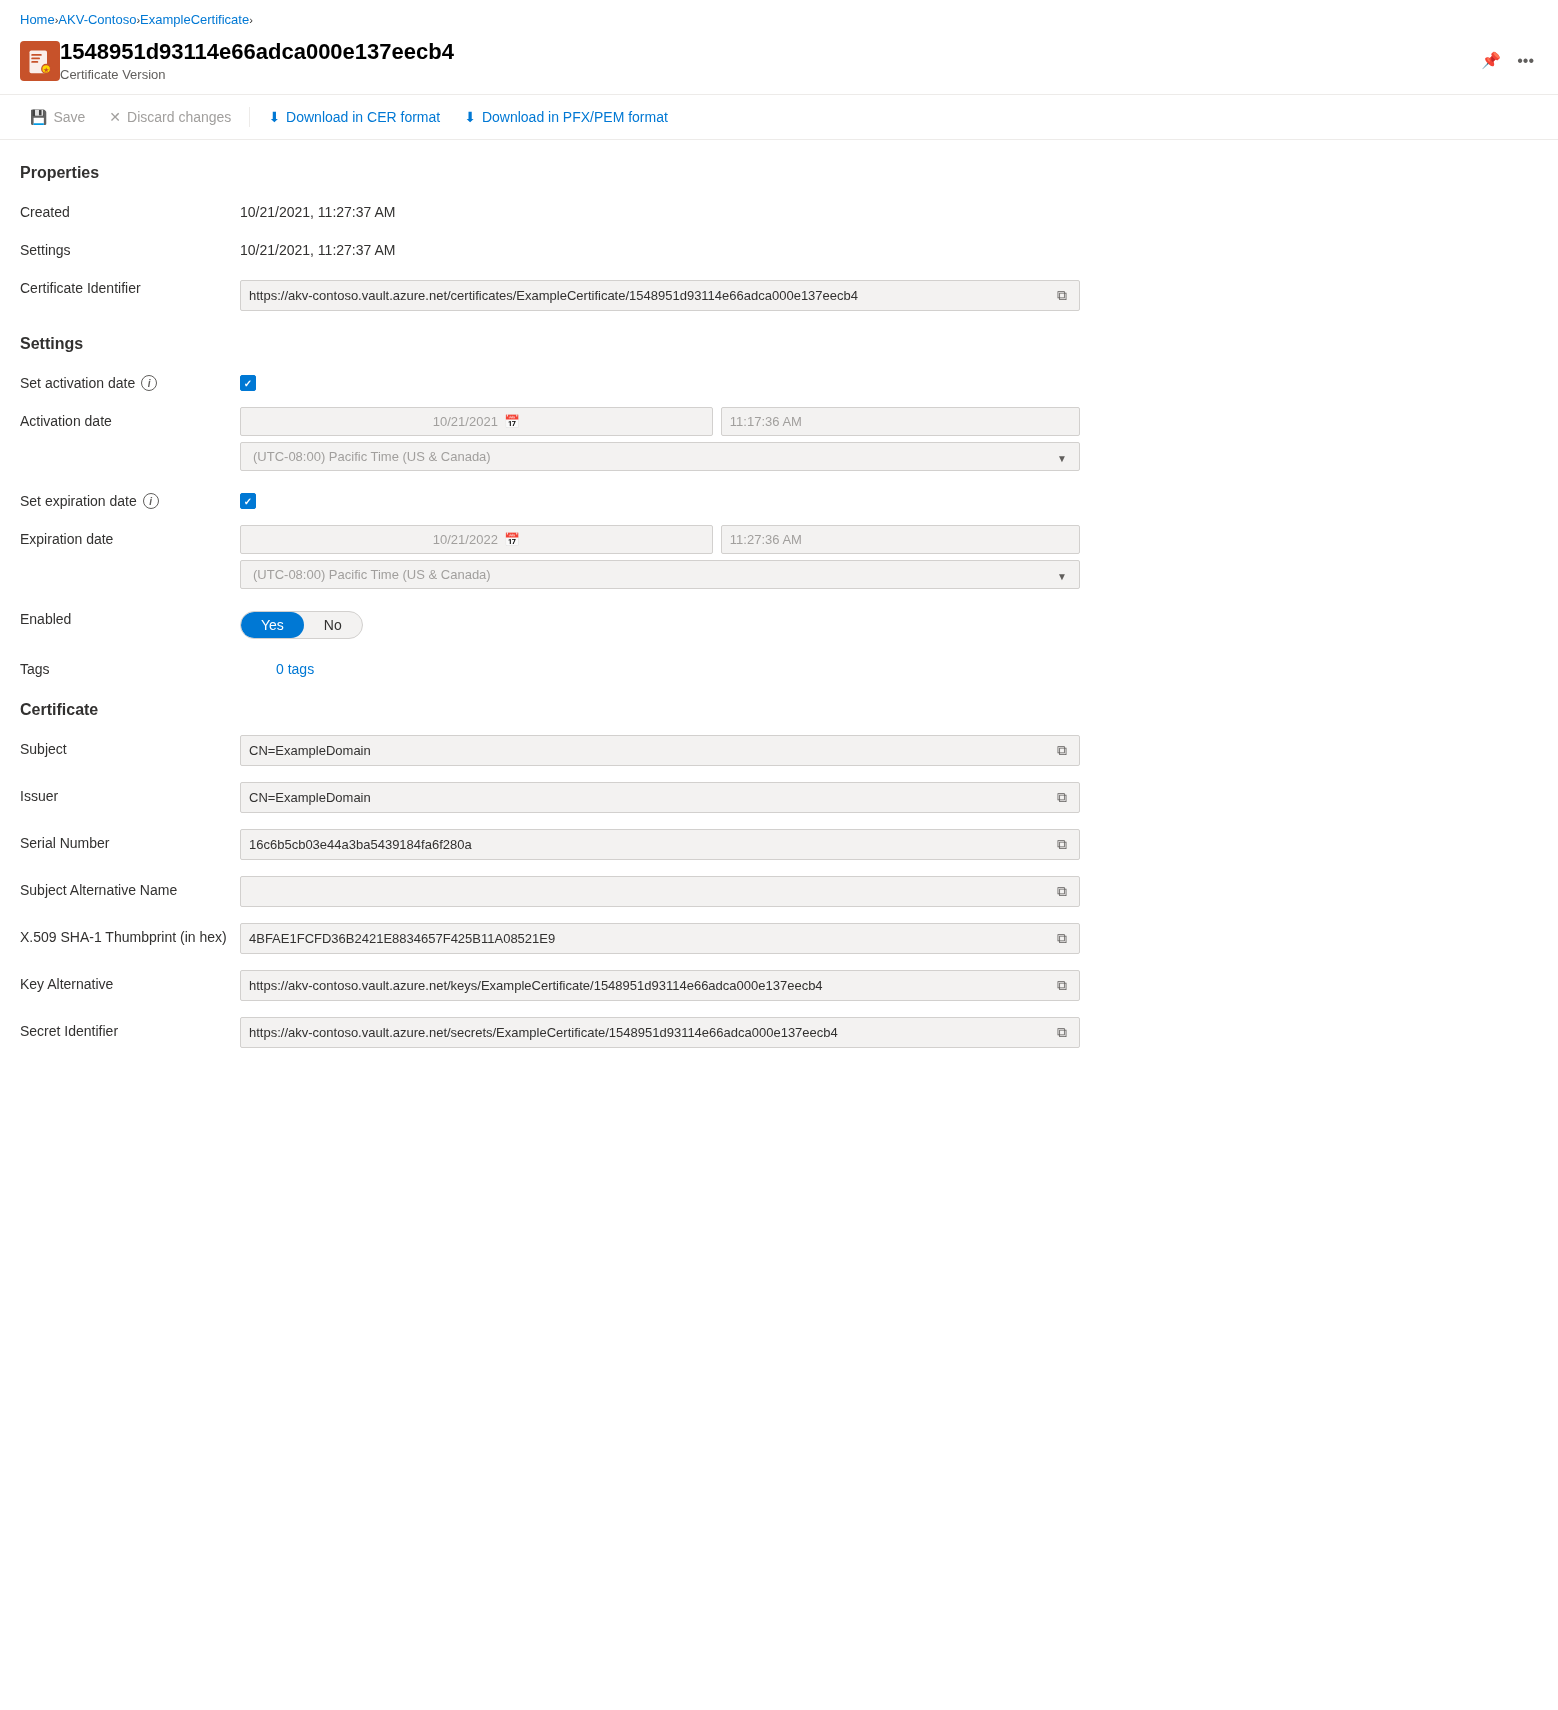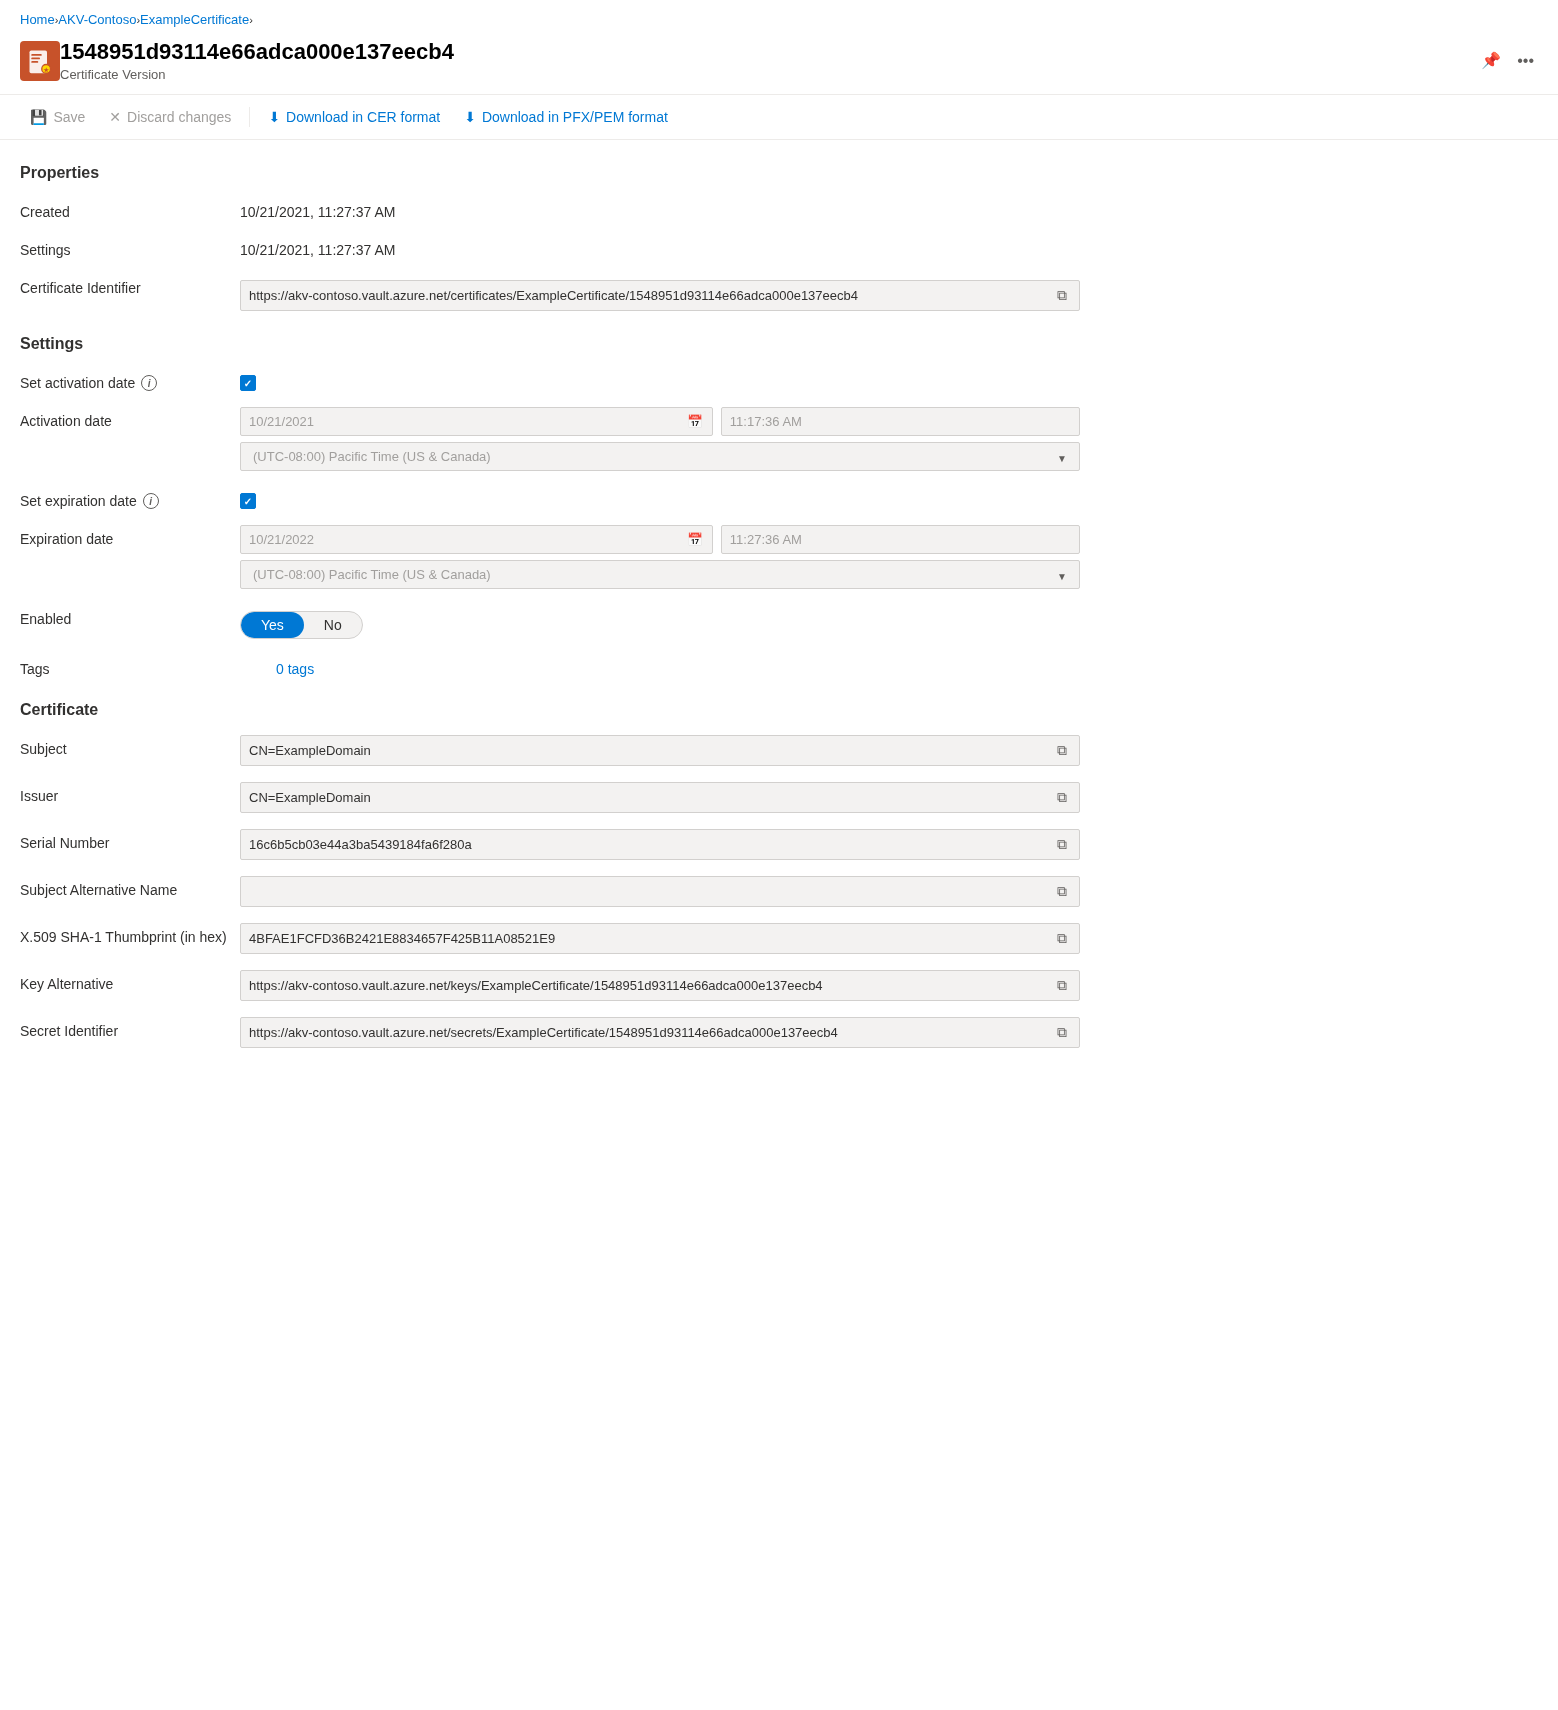--- a/index.html
+++ b/index.html
@@ -39,21 +39,21 @@
     .input-with-copy { display: flex; align-items: center; background: #f3f2f1; border: 1px solid #d2d0ce; border-radius: 2px; padding: 6px 8px; width: 100%; }
     .input-text { flex: 1; font-size: 13px; color: #323130; overflow: hidden; text-overflow: ellipsis; white-space: nowrap; }
     .copy-btn { border: none; background: transparent; cursor: pointer; color: #605e5c; padding: 0 4px; font-size: 14px; flex-shrink: 0; }
 
     .checkbox-area { display: flex; align-items: center; }
     .checkbox { width: 16px; height: 16px; border: 1.5px solid #0078d4; border-radius: 2px; background: #fff; display: flex; align-items: center; justify-content: center; cursor: pointer; }
     .checkbox.checked { background: #0078d4; border-color: #0078d4; }
     .checkbox-check { color: white; font-size: 10px; font-weight: bold; }
 
     .date-time-row { display: flex; align-items: center; gap: 8px; width: 100%; }
-    .date-input { flex: 2; background: #f3f2f1; border: 1px solid #d2d0ce; border-radius: 2px; padding: 6px 8px; font-size: 13px; color: #a19f9d; display: flex; align-items: center; justify-content: space-between; }
+    .date-input { flex: 2; background: #f3f2f1; border: 1px solid #d2d0ce; border-radius: 2px; padding: 6px 8px; font-size: 13px; color: #a19f9d; display: flex; align-items: center; justify-content: center; }
     .time-input { flex: 1.5; background: #f3f2f1; border: 1px solid #d2d0ce; border-radius: 2px; padding: 6px 8px; font-size: 13px; color: #a19f9d; }
 
     .timezone-dropdown { display: flex; align-items: flex-end; background: #f3f2f1; border: 1px solid #d2d0ce; border-radius: 2px; padding: 6px 12px; width: 100%; margin-top: 6px; }
     .timezone-text { flex: 1; font-size: 13px; color: #a19f9d; }
     .dropdown-arrow { color: #605e5c; font-size: 10px; }
 
     .toggle-group { display: flex; align-items: center; background: #f3f2f1; border: 1px solid #d2d0ce; border-radius: 20px; overflow: hidden; width: fit-content; }
     .toggle-option { padding: 5px 20px; font-size: 14px; cursor: pointer; border-radius: 20px; }
     .toggle-option.active { background: #0078d4; color: white; border-radius: 20px; }
     .toggle-option.inactive { background: transparent; color: #323130; }

